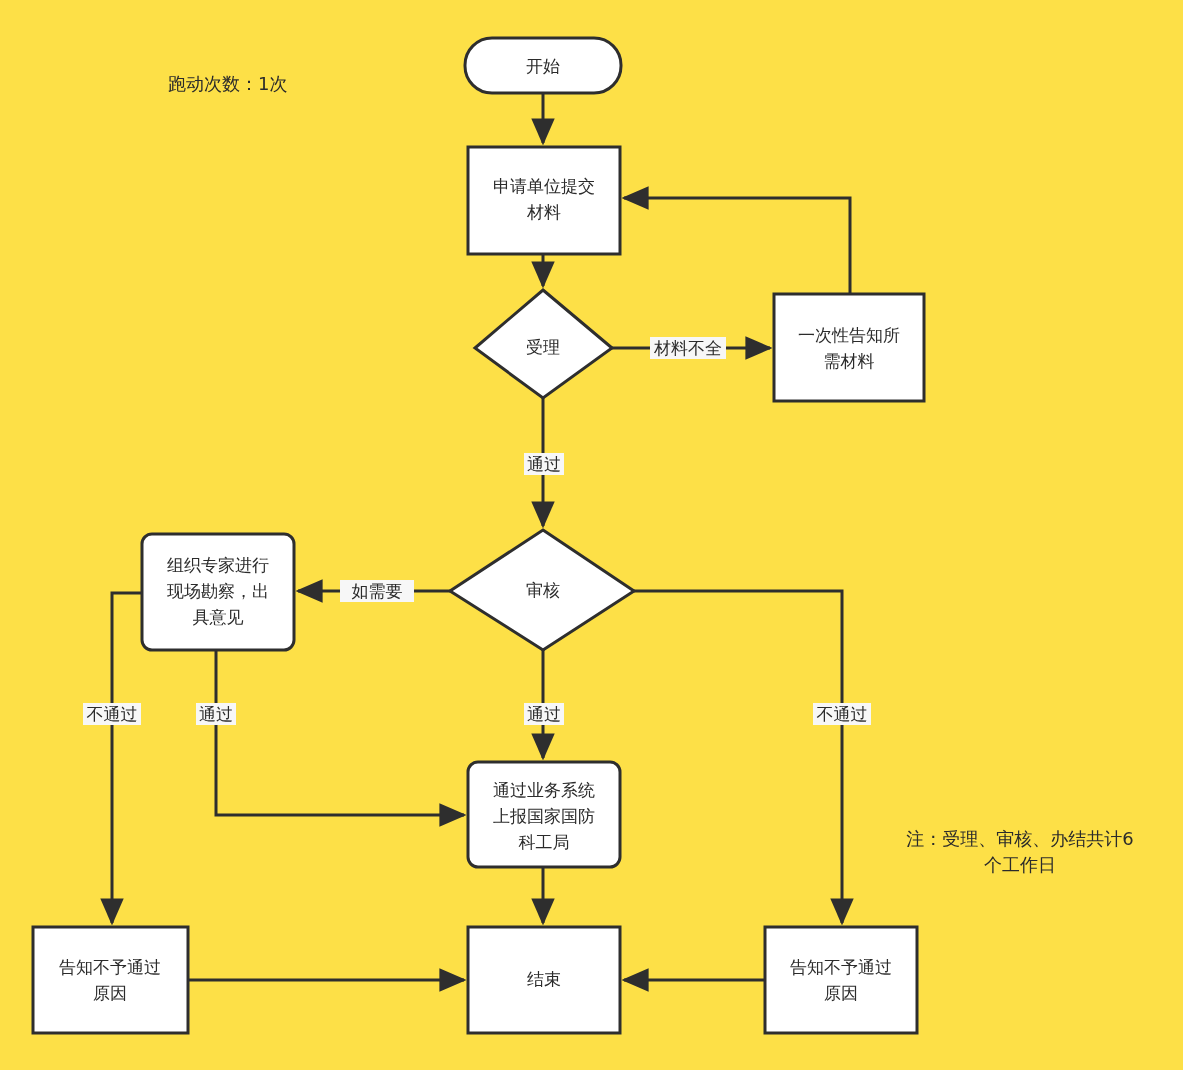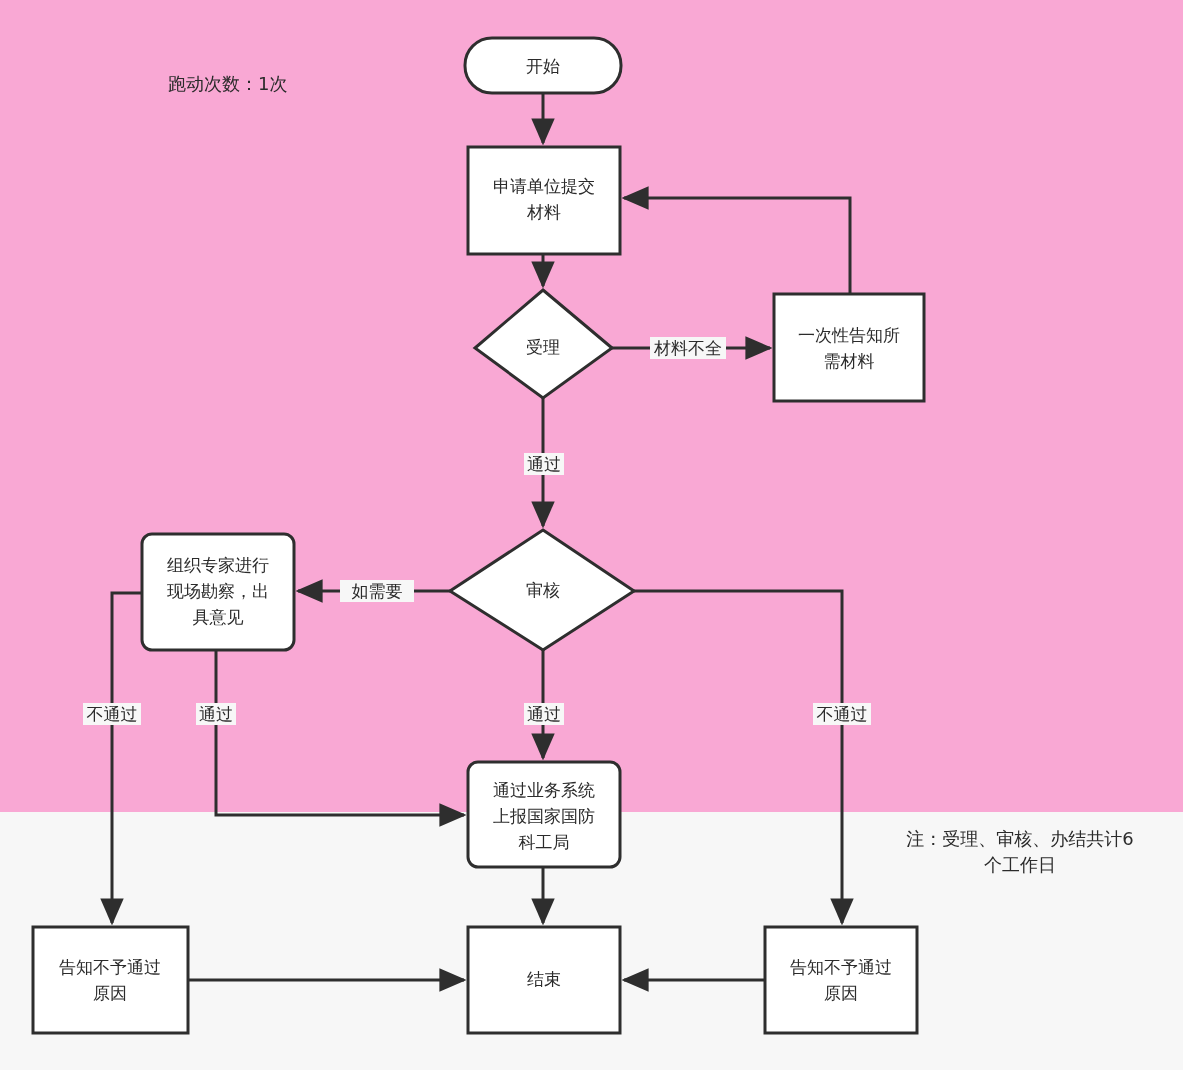--- a/index.html
+++ b/index.html
@@ -9,22 +9,22 @@
   }
   body {
     width: 1183px;
     height: 1070px;
     font-family: "DejaVu Sans", "Liberation Sans", sans-serif;
     overflow: hidden;
   }
   #flow-root {
     position: relative;
     width: 1183px;
-    height: 812px;
-    background: #f9a8d4;
+    height: 1070px;
+    background: #fde047;
   }
   svg#flow-svg {
     position: absolute;
     top: 0;
     left: 0;
     width: 1183px;
     height: 1070px;
     display: block;
   }
   .node-shape {

